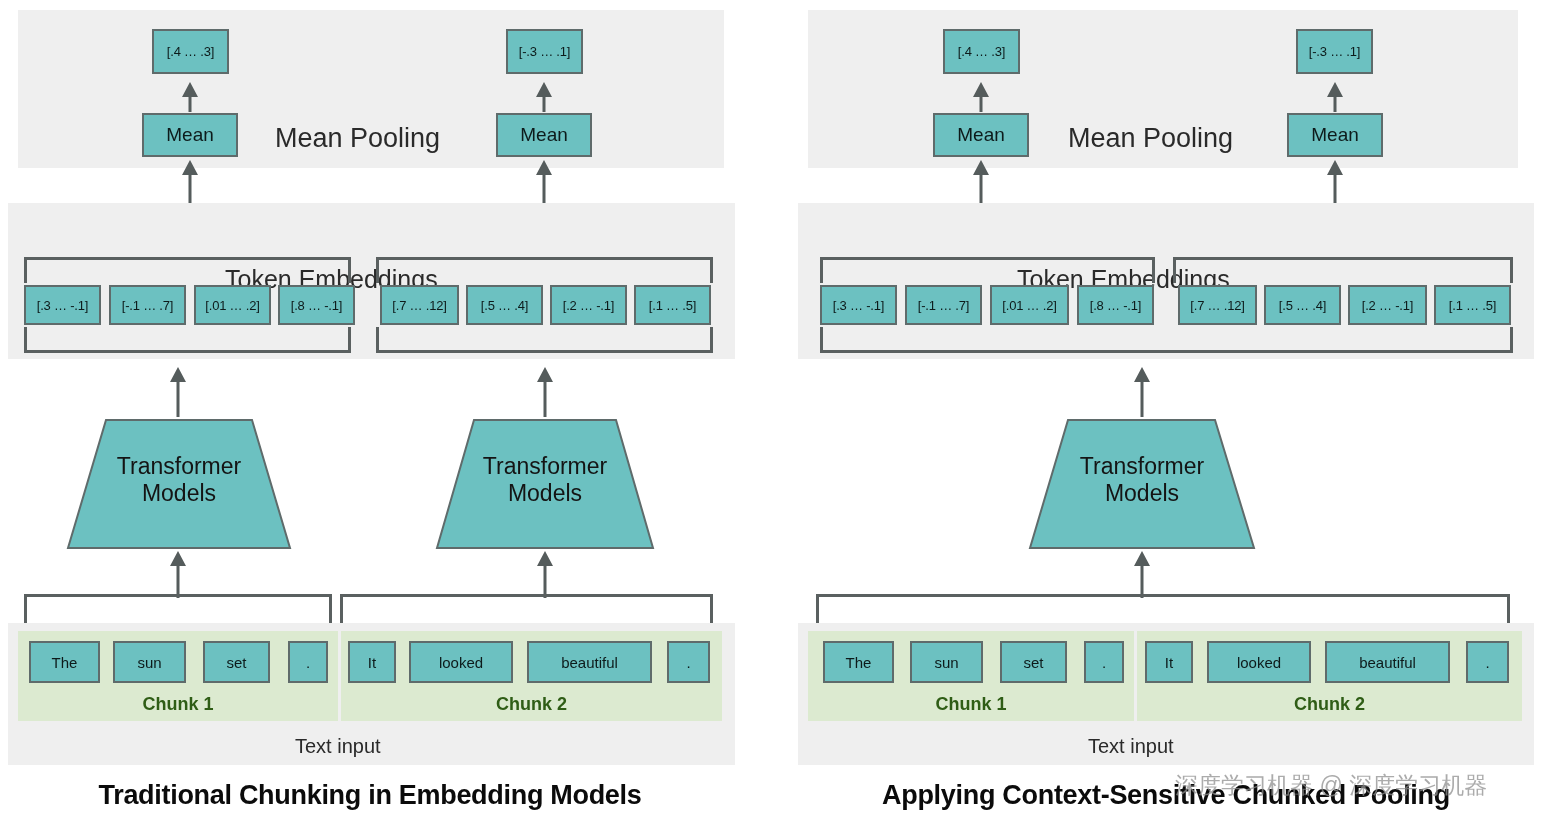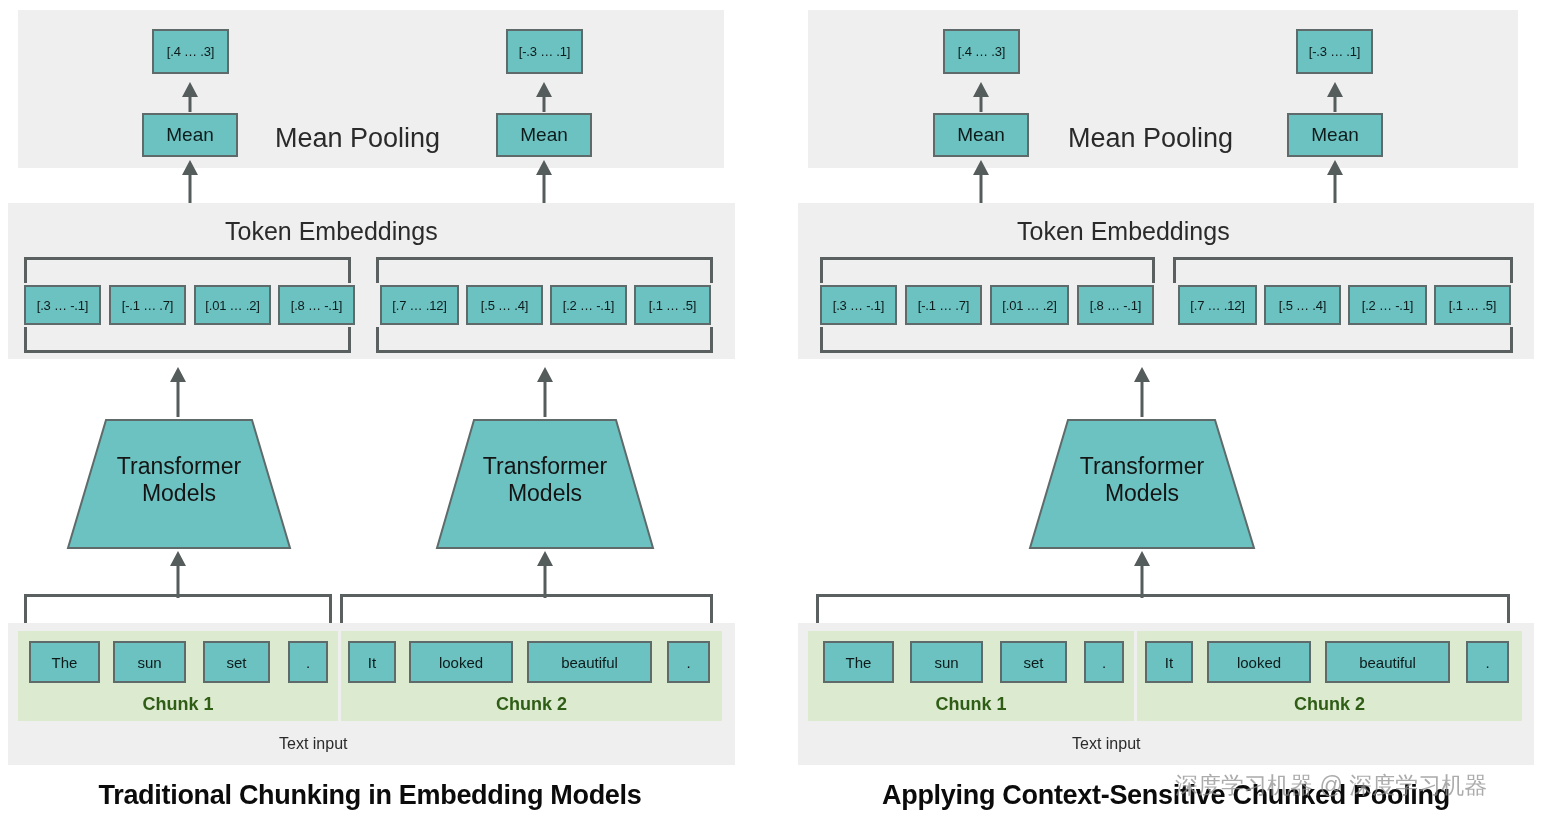--- a/index.html
+++ b/index.html
@@ -22,22 +22,22 @@
     display:flex;align-items:center;justify-content:center;
     color:#0d1b1b;white-space:nowrap;
   }
   .vec{font-size:13px;letter-spacing:-0.2px;}
   .mean{font-size:19px;}
   .tok{font-size:15px;}
 
   
   .lbl{position:absolute;color:#2a2a2a;white-space:nowrap;}
   .lbl-pool{font-size:27px;}
-  .lbl-tok{font-size:25px;}
-  .lbl-text{font-size:16px;}
+  .lbl-tok{font-size:25px;margin-top:48px;}
+  .lbl-text{font-size:20px;margin-left:16px;}
 
   
   .chunkbg{position:absolute;background:#dcead0;}
   .chunklbl{
     position:absolute;font-size:18px;font-weight:bold;color:#2f5d16;
     text-align:center;white-space:nowrap;
   }
 
   
   .arrow{position:absolute;width:0;}

